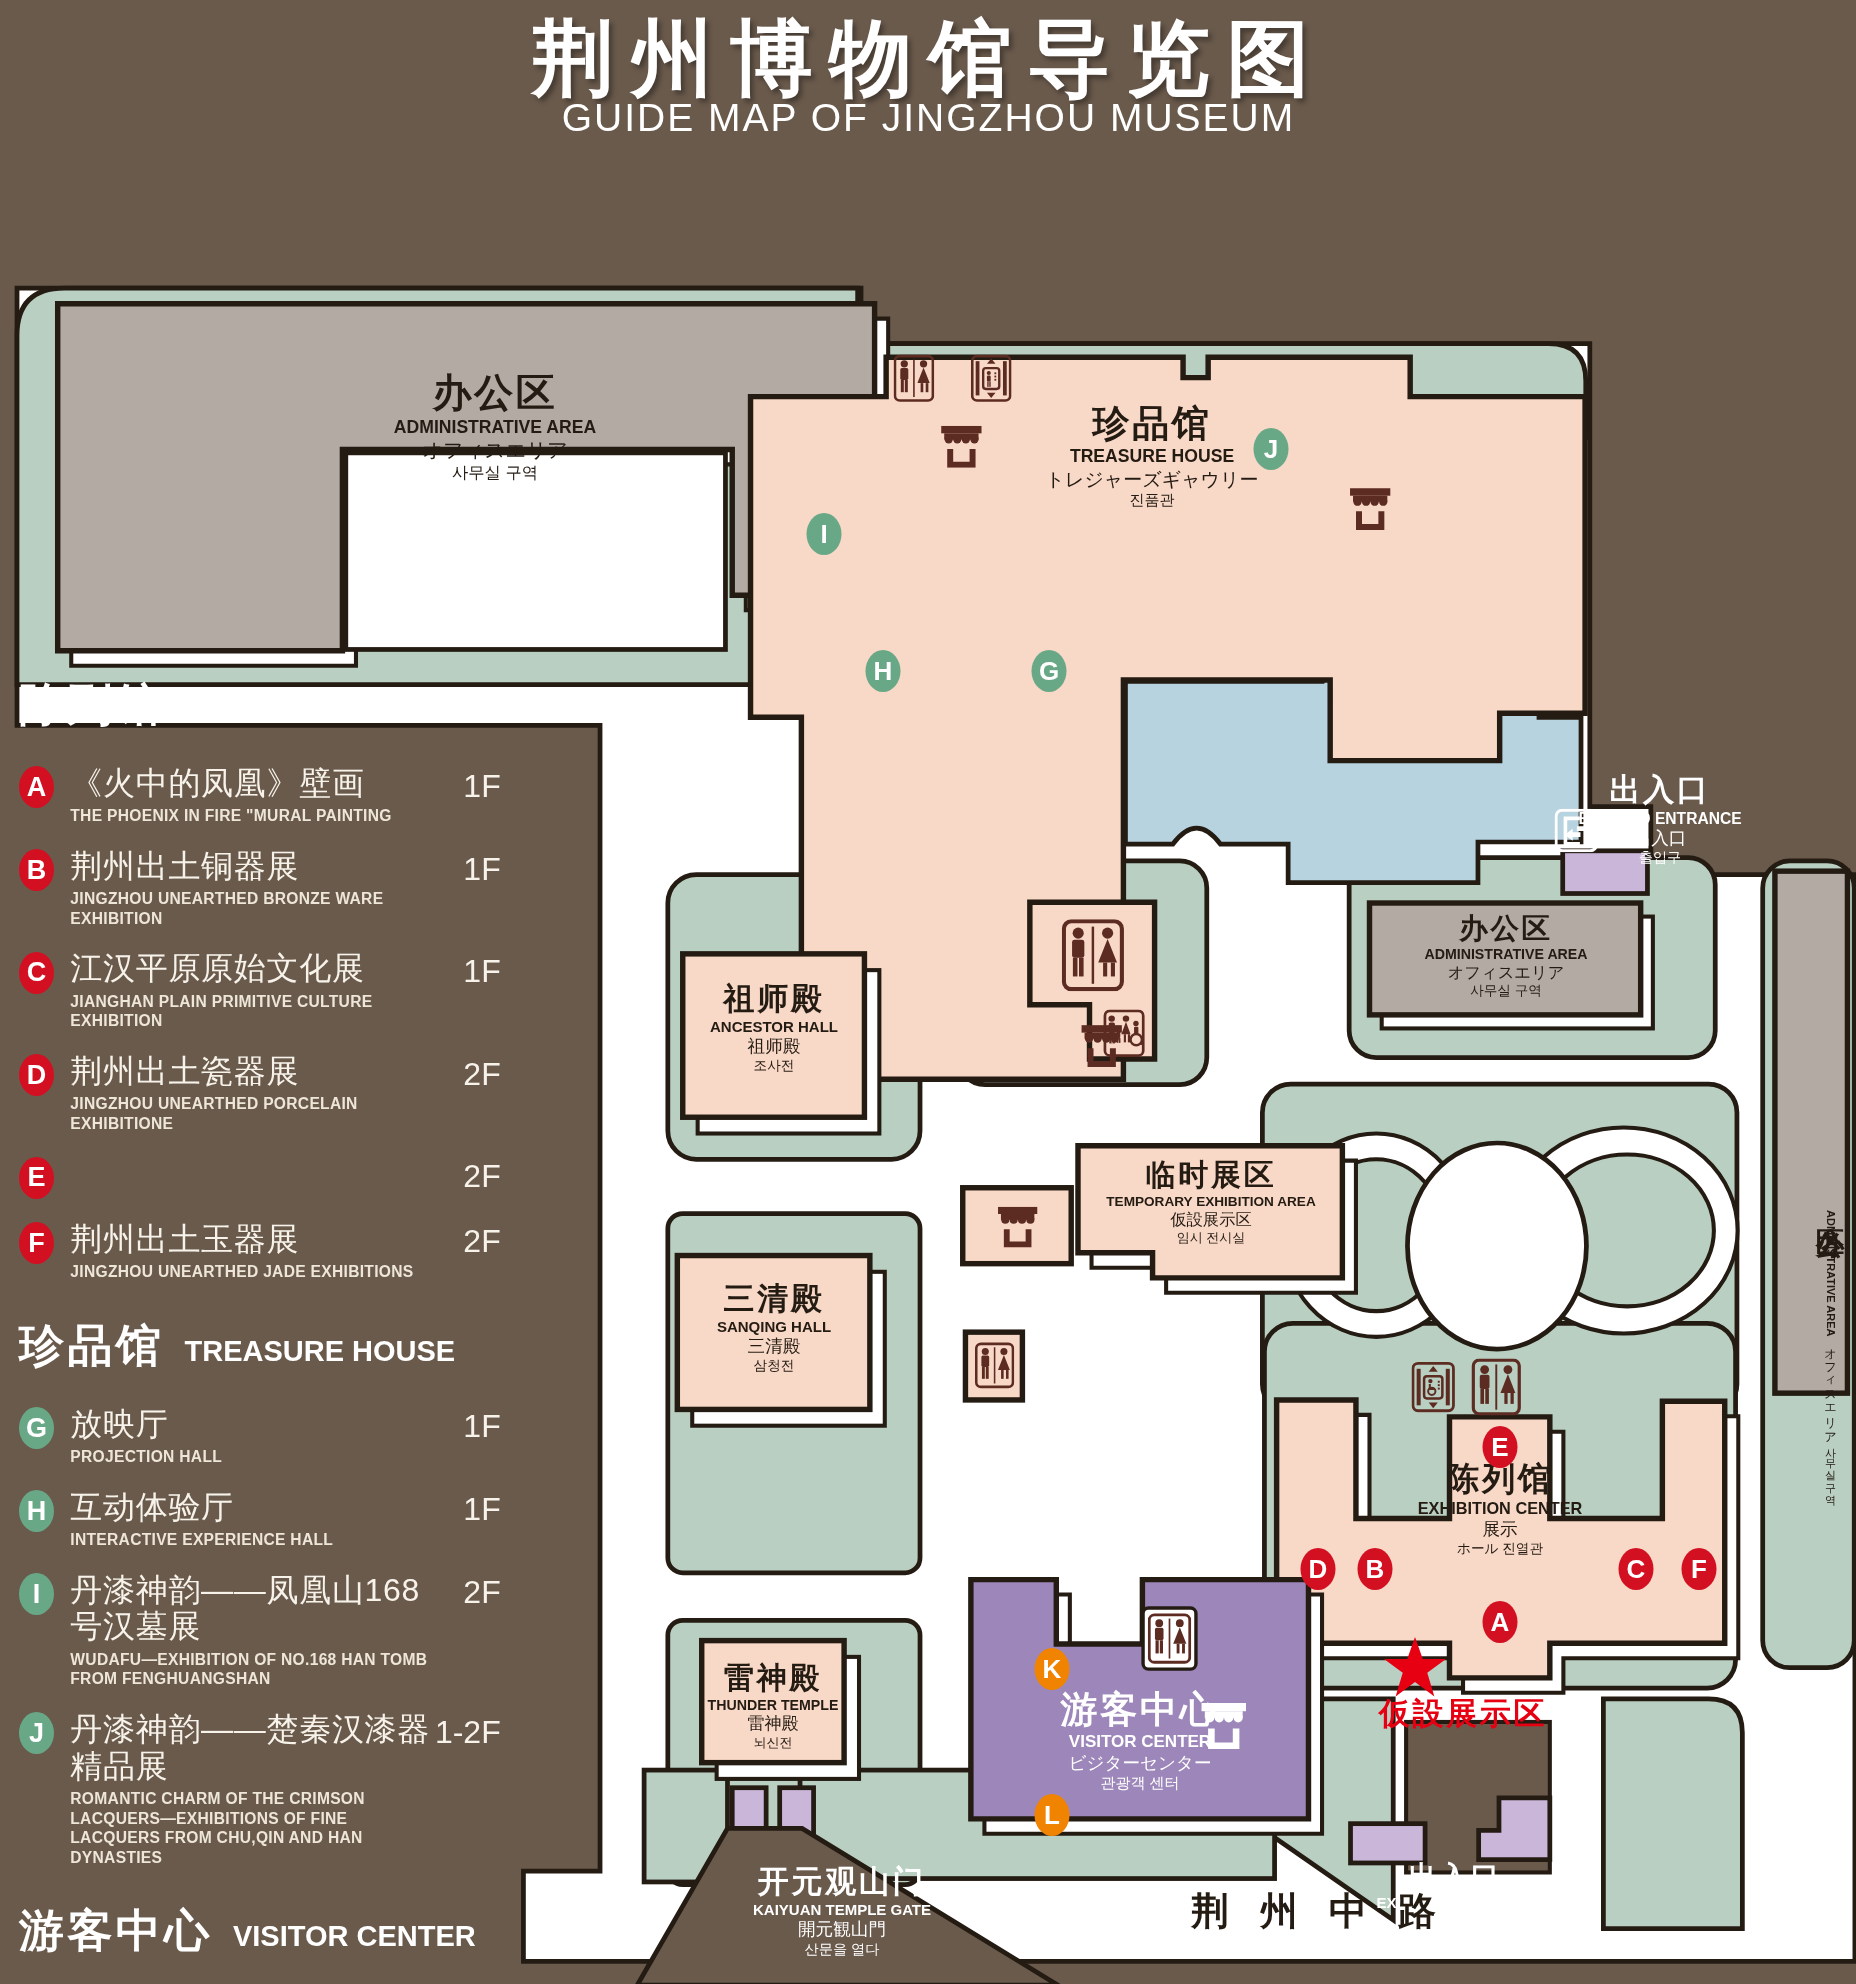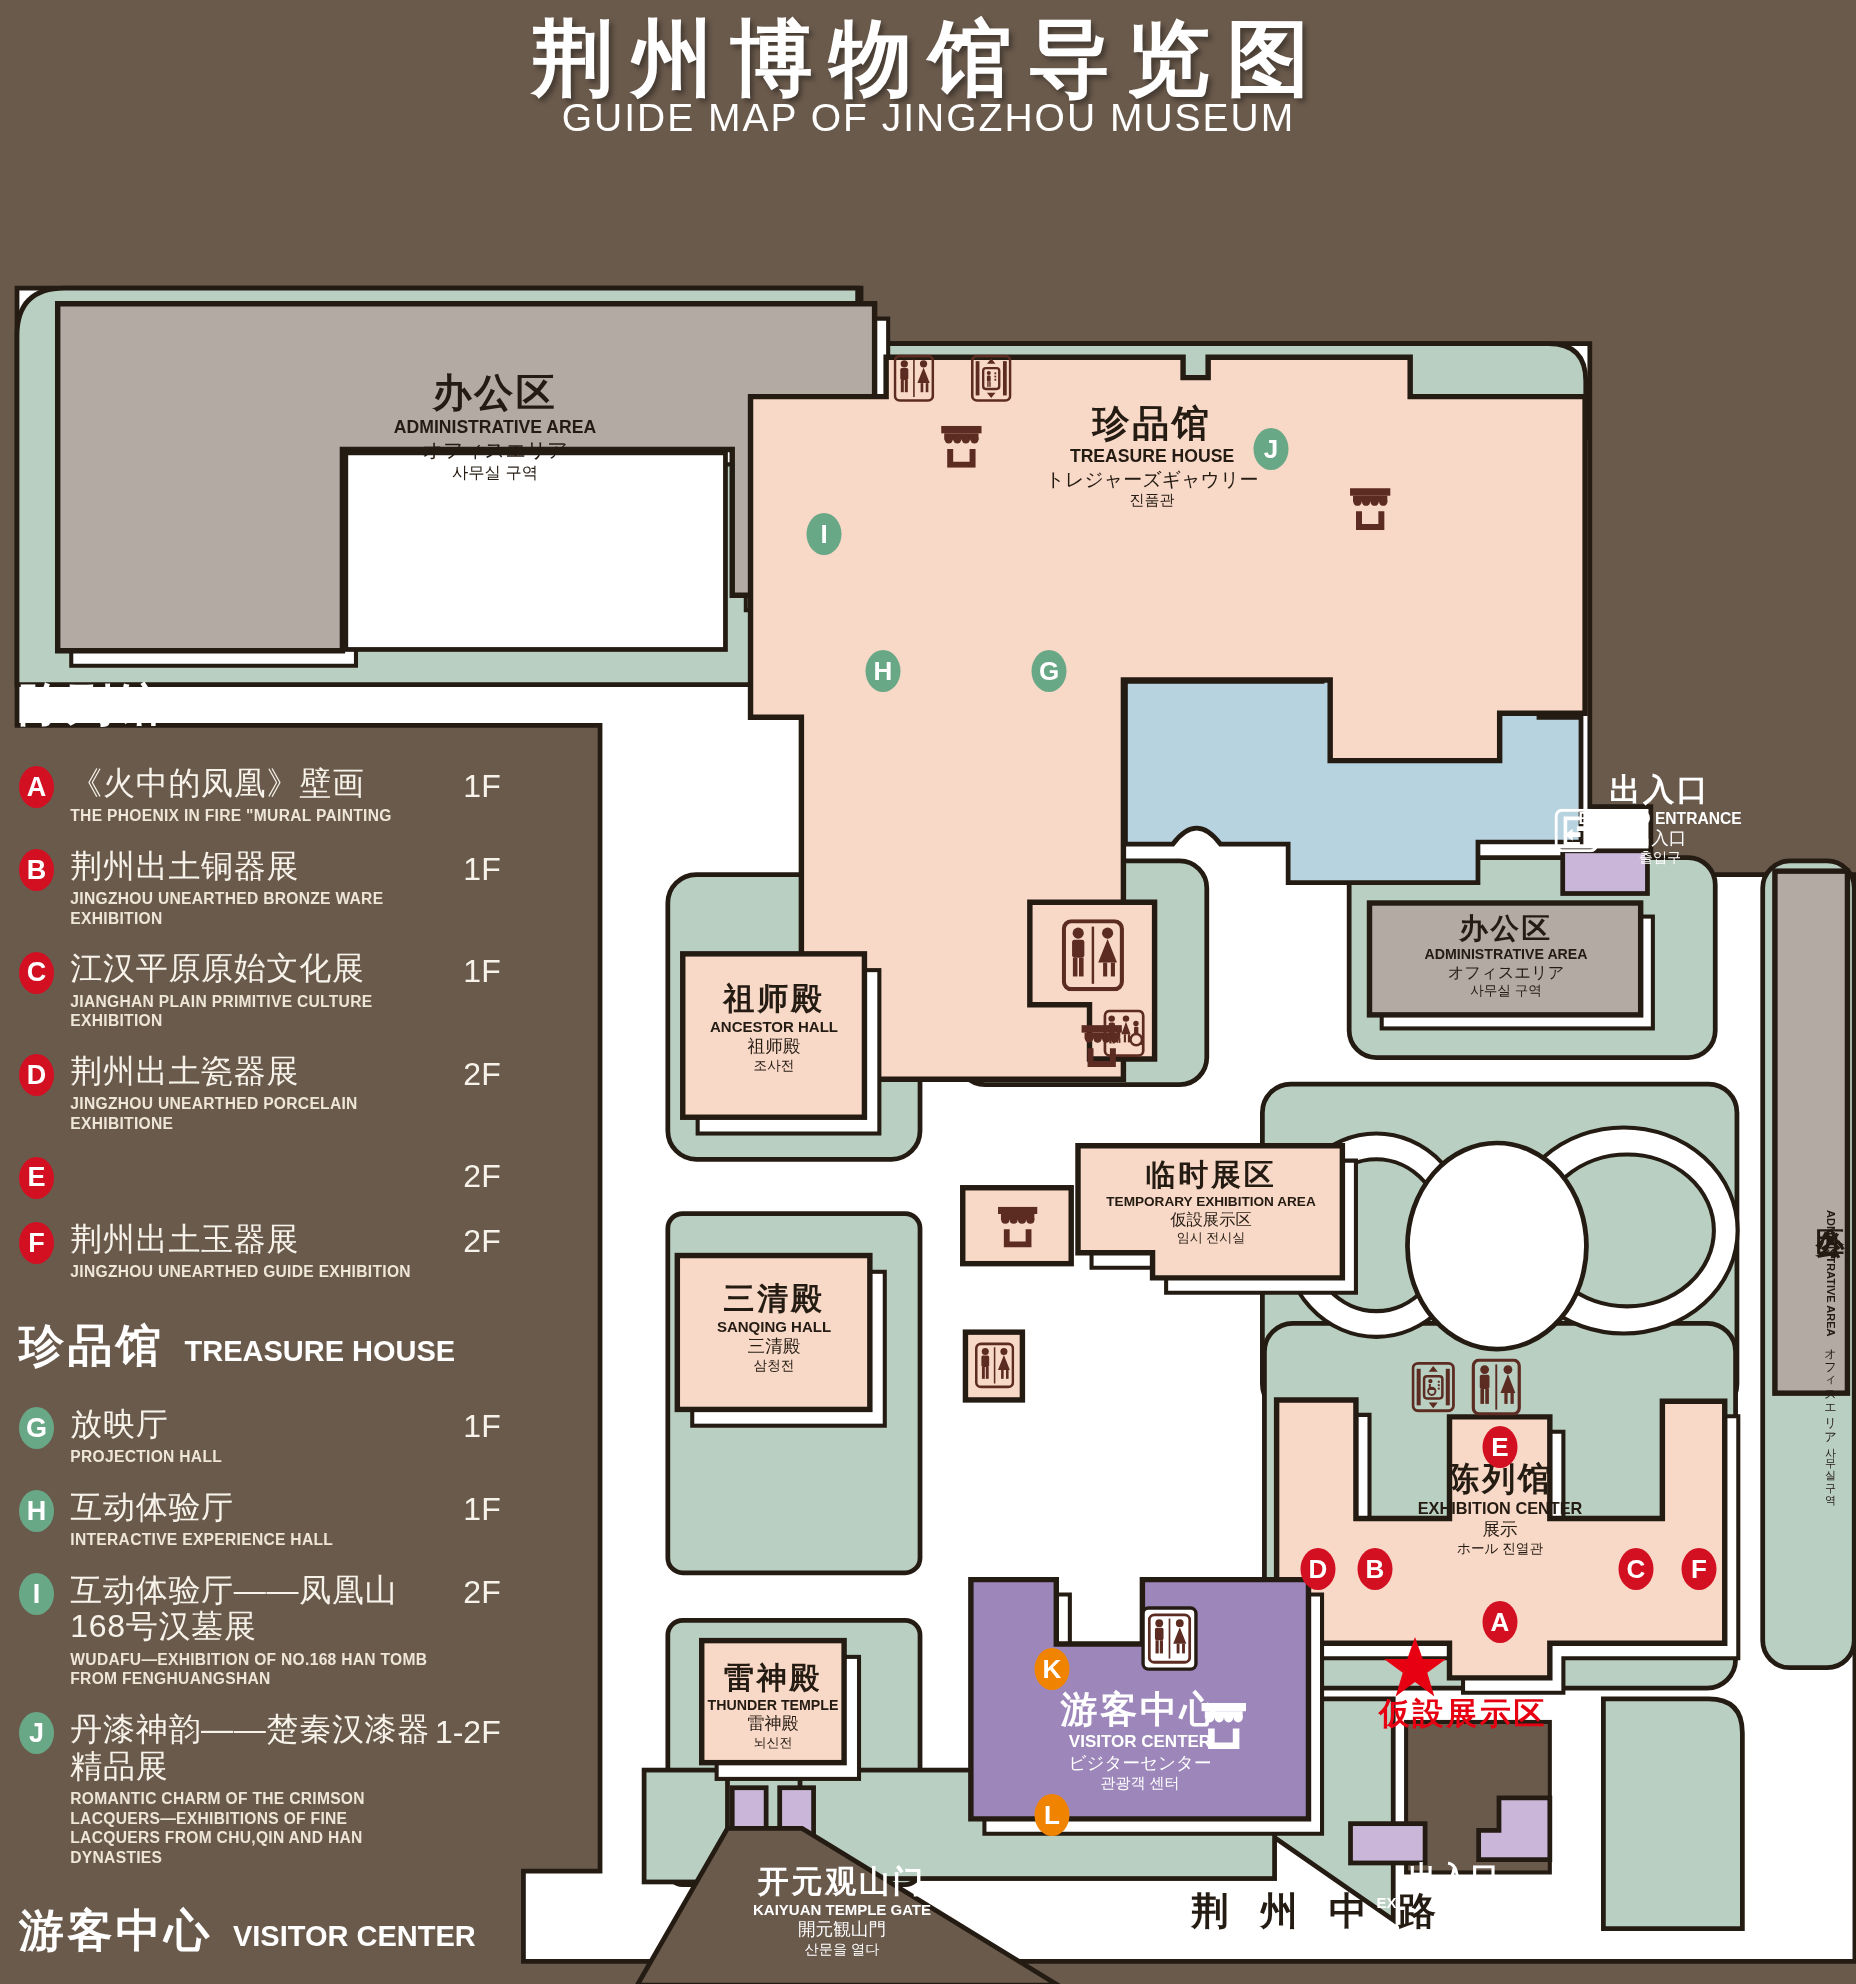--- a/index.html
+++ b/index.html
@@ -418,21 +418,21 @@
             <span class="ifloor">2F</span>
           </div>
           <div class="lg-item">
             <span class="badge" style="background:#d30f22">E</span>
             <span class="ifloor">2F</span>
           </div>
           <div class="lg-item">
             <span class="badge" style="background:#d30f22">F</span>
             <div class="lg-txt">
               <span class="izh">荆州出土玉器展</span>
-              <span class="ien">JINGZHOU UNEARTHED GUIDE EXHIBITION</span>
+              <span class="ien">JINGZHOU UNEARTHED JADE EXHIBITIONS</span>
             </div>
             <span class="ifloor">2F</span>
           </div>
         </div>
         <div class="lg-sec">
           <div class="lg-head">
             <span class="h-zh">珍品馆</span>
             <span class="h-en">TREASURE HOUSE</span>
           </div>
           <div class="lg-item">
@@ -447,21 +447,21 @@
             <span class="badge" style="background:#69a887">H</span>
             <div class="lg-txt">
               <span class="izh">互动体验厅</span>
               <span class="ien">INTERACTIVE EXPERIENCE HALL</span>
             </div>
             <span class="ifloor">1F</span>
           </div>
           <div class="lg-item">
             <span class="badge" style="background:#69a887">I</span>
             <div class="lg-txt">
-              <span class="izh">互动体验厅——凤凰山168号汉墓展</span>
+              <span class="izh">丹漆神韵——凤凰山168号汉墓展</span>
               <span class="ien">WUDAFU—EXHIBITION OF NO.168 HAN TOMB FROM FENGHUANGSHAN</span>
             </div>
             <span class="ifloor">2F</span>
           </div>
           <div class="lg-item">
             <span class="badge" style="background:#69a887">J</span>
             <div class="lg-txt">
               <span class="izh">丹漆神韵——楚秦汉漆器精品展</span>
               <span class="ien">ROMANTIC CHARM OF THE CRIMSON LACQUERS—EXHIBITIONS OF FINE LACQUERS FROM CHU,QIN AND HAN DYNASTIES</span>
             </div>

